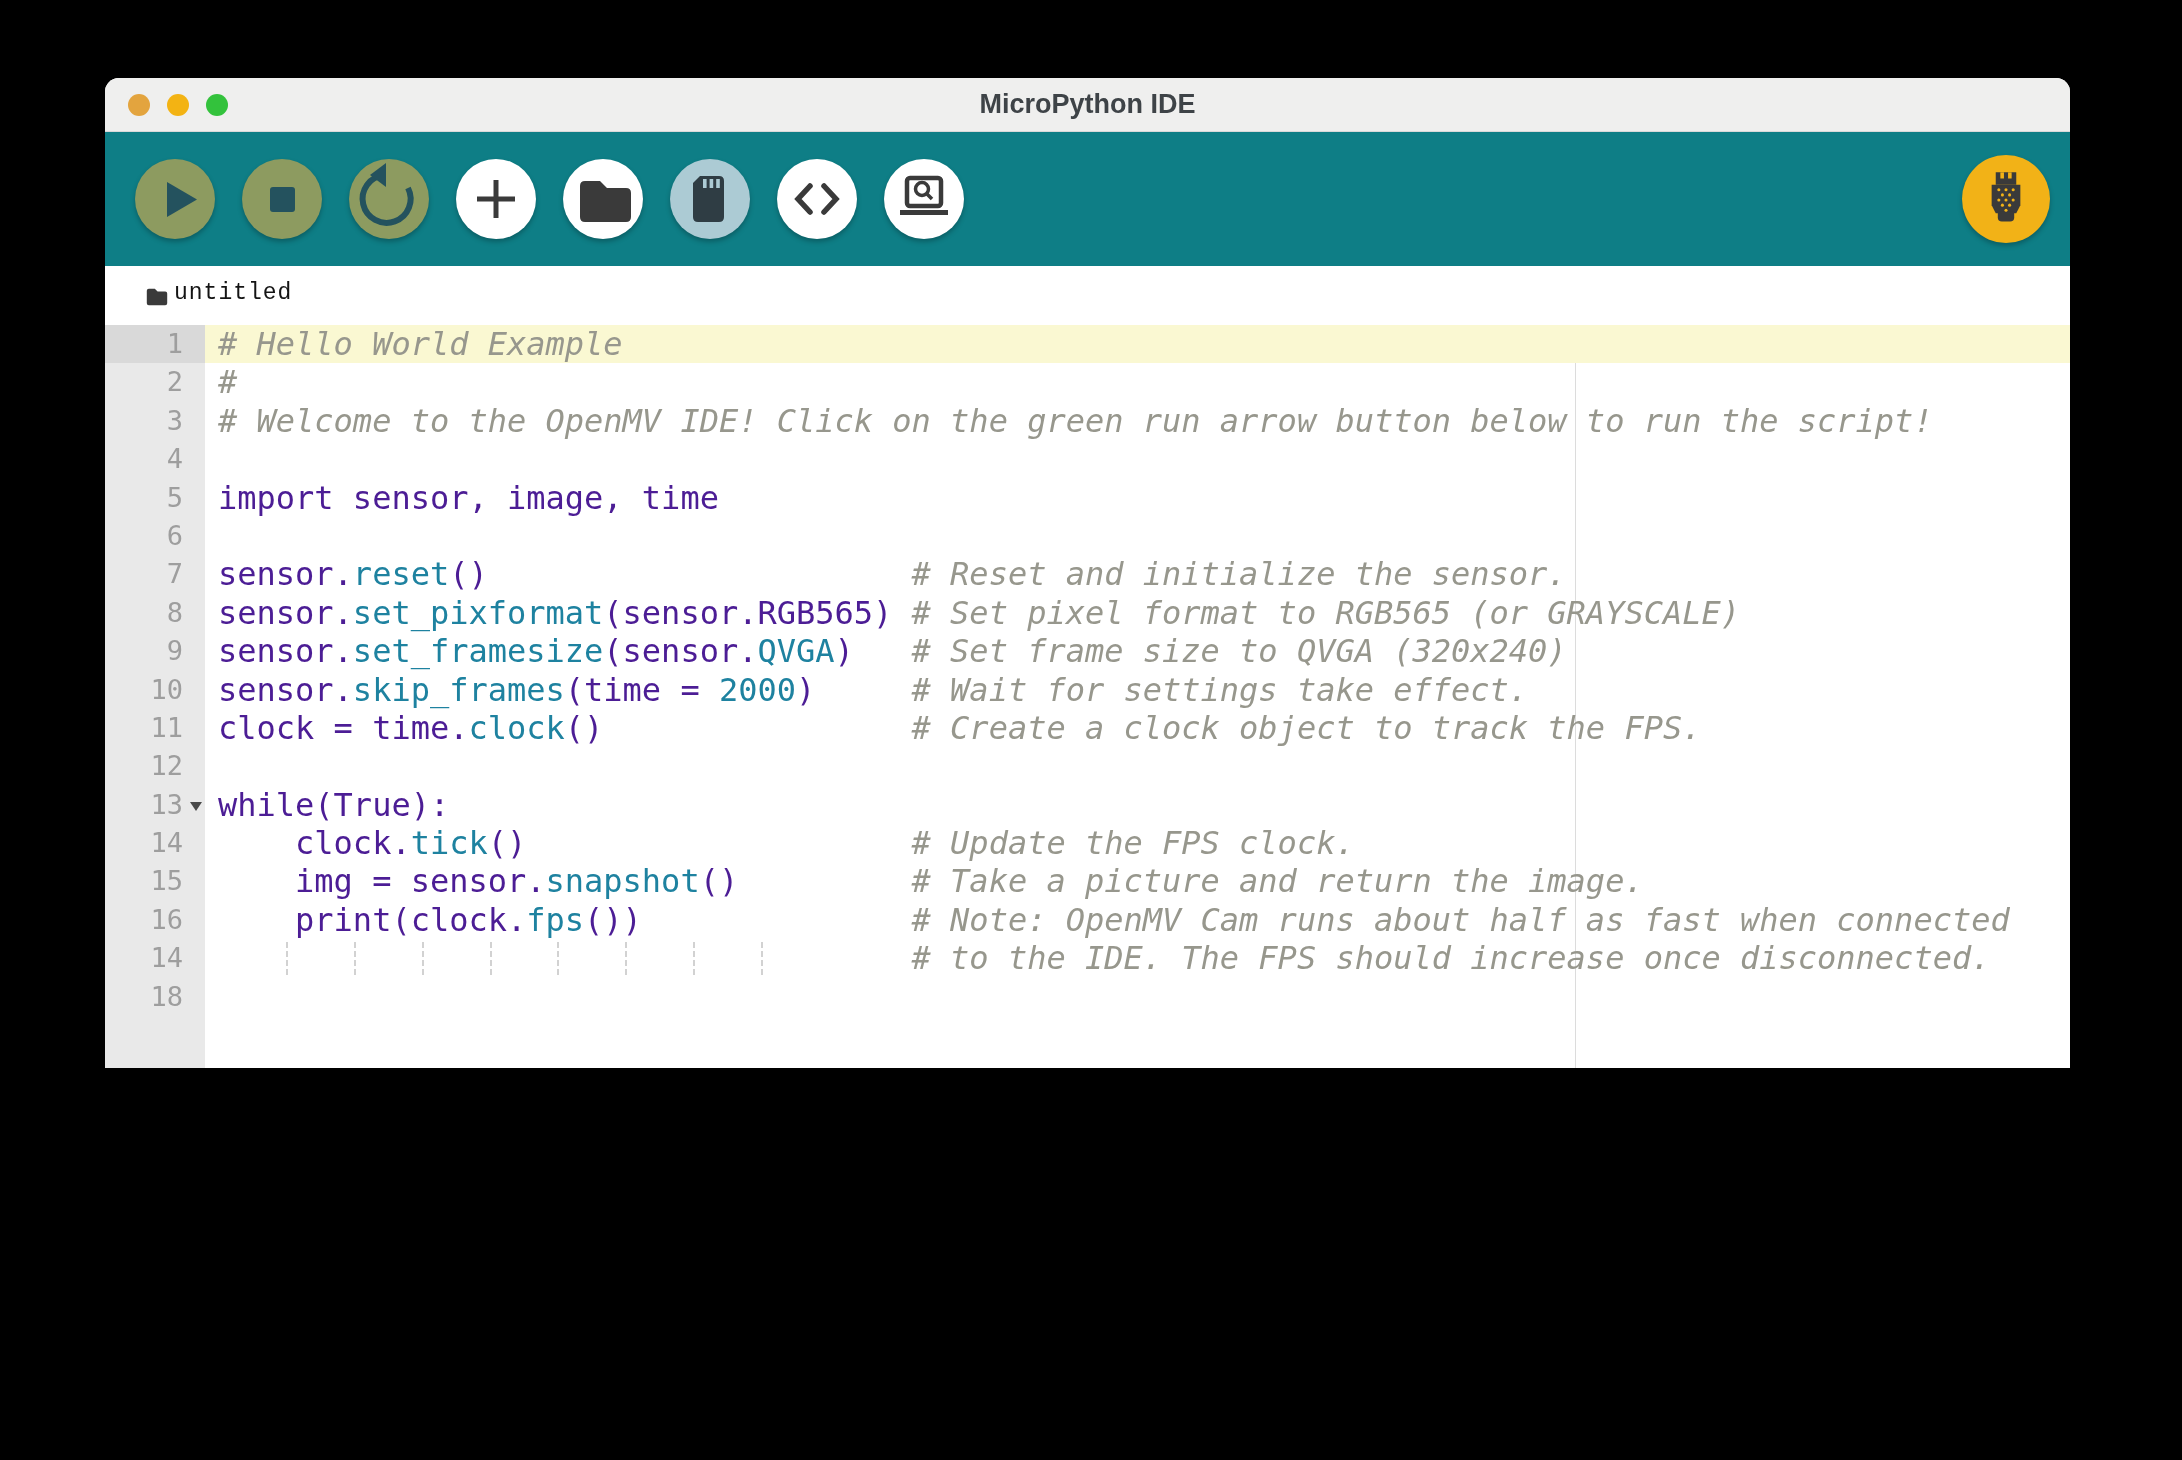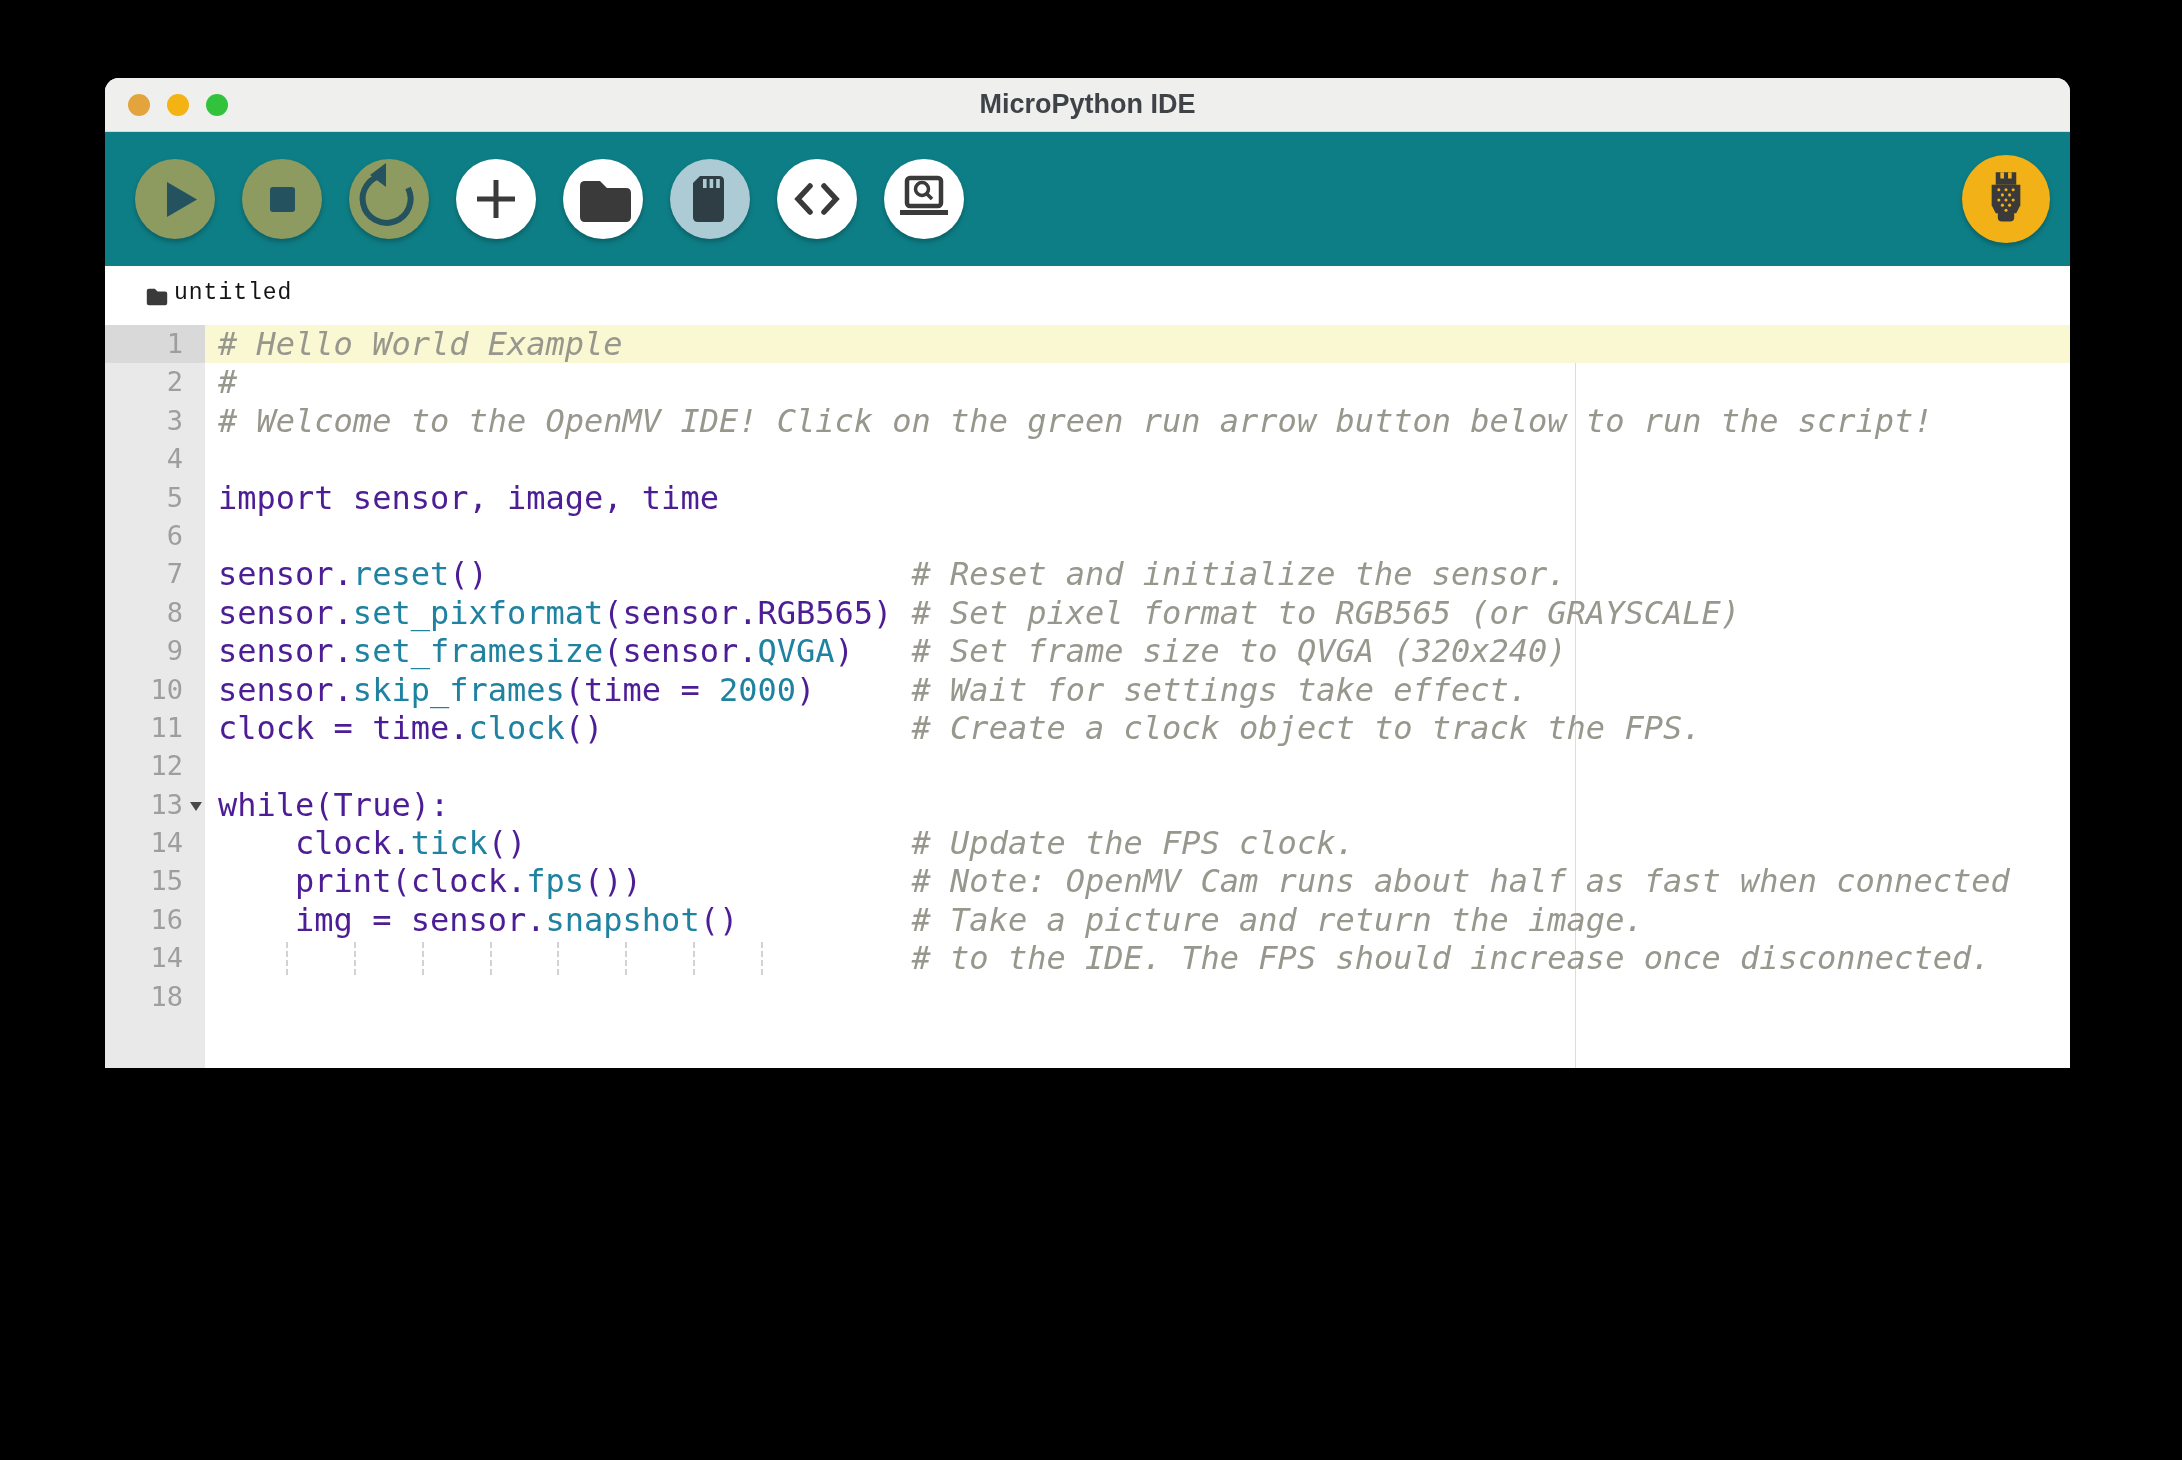--- a/index.html
+++ b/index.html
@@ -206,22 +206,22 @@
           <div class="row"><span class="k">import sensor, image, time</span></div>
           <div class="row"></div>
           <div class="row"><span class="k">sensor.</span><span class="m">reset</span><span class="k">()                      </span><span class="c"># Reset and initialize the sensor.</span></div>
           <div class="row"><span class="k">sensor.</span><span class="m">set_pixformat</span><span class="k">(sensor.RGB565) </span><span class="c"># Set pixel format to RGB565 (or GRAYSCALE)</span></div>
           <div class="row"><span class="k">sensor.</span><span class="m">set_framesize</span><span class="k">(sensor.</span><span class="m">QVGA</span><span class="k">)   </span><span class="c"># Set frame size to QVGA (320x240)</span></div>
           <div class="row"><span class="k">sensor.</span><span class="m">skip_frames</span><span class="k">(time = </span><span class="m">2000</span><span class="k">)     </span><span class="c"># Wait for settings take effect.</span></div>
           <div class="row"><span class="k">clock = time.</span><span class="m">clock</span><span class="k">()                </span><span class="c"># Create a clock object to track the FPS.</span></div>
           <div class="row"></div>
           <div class="row"><span class="k">while(True):</span></div>
           <div class="row"><span class="k">    clock.</span><span class="m">tick</span><span class="k">()                    </span><span class="c"># Update the FPS clock.</span></div>
+          <div class="row"><span class="k">    img = sensor.</span><span class="m">snapshot</span><span class="k">()         </span><span class="c"># Take a picture and return the image.</span></div>
           <div class="row"><span class="k">    print(clock.</span><span class="m">fps</span><span class="k">())              </span><span class="c"># Note: OpenMV Cam runs about half as fast when connected</span></div>
-          <div class="row"><span class="k">    img = sensor.</span><span class="m">snapshot</span><span class="k">()         </span><span class="c"># Take a picture and return the image.</span></div>
           <div class="row"><span class="k">                                    </span><span class="c"># to the IDE. The FPS should increase once disconnected.</span><span class="guide" style="left: 80.88px;"></span><span class="guide" style="left: 148.76px;"></span><span class="guide" style="left: 216.64px;"></span><span class="guide" style="left: 284.52px;"></span><span class="guide" style="left: 352.4px;"></span><span class="guide" style="left: 420.28px;"></span><span class="guide" style="left: 488.16px;"></span><span class="guide" style="left: 556.04px;"></span></div>
           <div class="row"></div>
         </div>
     </div>
 
     <div class="statusbar">
       <span class="status-label">Status</span>
     </div>
 
   </div>

